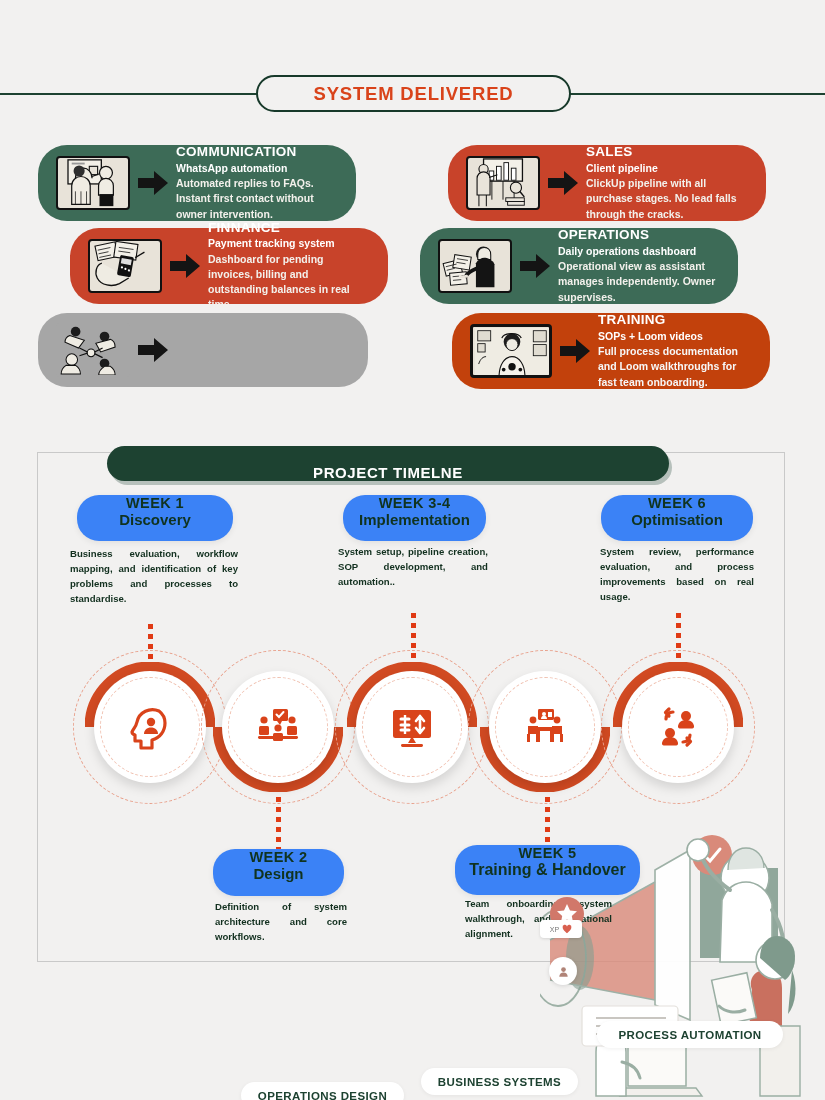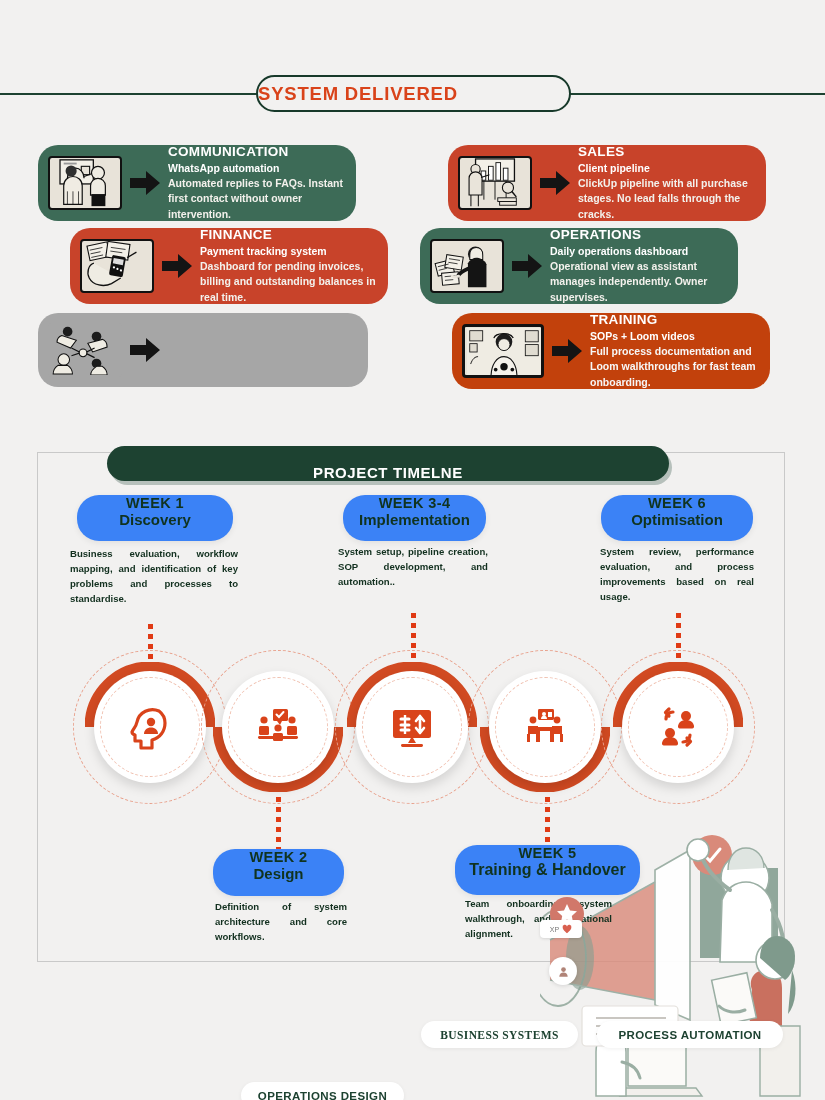--- a/index.html
+++ b/index.html
@@ -12,32 +12,32 @@
   .page { position: relative; width: 825px; height: 1100px; background: #f2f1f0; }
 
   
   .banner-rule {
     position: absolute; left: 0; top: 93px; width: 825px; height: 2px;
     background: #1d4231;
   }
   .banner {
     position: absolute; left: 256px; top: 75px; width: 315px; height: 37px;
     background: #f2f1f0; border: 2.5px solid #17392a; border-radius: 20px;
-    display: flex; align-items: center; justify-content: flex-start;
+    display: flex; align-items: center; justify-content: center;
     z-index: 3;
   }
   .banner-text {
     color: #d9431a; font-size: 18.5px; font-weight: 800; letter-spacing: .8px;
   }
 
   
   .cards { position: absolute; left: 0; top: 0; width: 825px; height: 400px; }
   .card {
-    position: absolute; border-radius: 20px; display: flex; align-items: center;
-    padding: 8px 10px; overflow: visible;
+    position: absolute; border-radius: 29px; display: flex; align-items: center;
+    padding: 8px 18px; overflow: visible;
   }
   .card::after {
     content: ""; position: absolute; left: 5px; top: 6px; right: -5px; bottom: -6px;
     border-radius: 16px; background: #1d4231; z-index: -1;
   }
   .card-green { background: #3d6b57; }
   .card-red   { background: #c8432a; }
   .card-gray  { background: #a6a6a6; }
   .card-gray::after { background: #1d4231; }
 
@@ -141,21 +141,21 @@
   #node-5 { left: 613px; top: 662px; }
 
   
   .tag {
     position: absolute; background: #fff; border-radius: 16px; height: 27px;
     display: flex; align-items: center; justify-content: center;
     font-size: 11.5px; font-weight: 800; color: #1d4231; letter-spacing: .4px;
     box-shadow: 0 1px 4px rgba(0,0,0,.06); z-index: 6;
   }
   #tag-1 { left: 241px; top: 1082px; width: 163px; }
-  #tag-2 { left: 421px; top: 1021px; width: 157px; font-family: Liberation Serif, serif; }
+  #tag-2 { left: 421px; top: 1068px; width: 157px; }
   #tag-3 { left: 597px; top: 1021px; width: 186px; }
 
   
   .deco { position: absolute; pointer-events: none; }
   #deco-people { left: 540px; top: 830px; width: 290px; height: 270px; z-index: 1; }
   #deco-badge  { left: 548px; top: 895px; width: 38px; height: 38px; z-index: 5; }
   #deco-chip   { left: 540px; top: 920px; width: 42px; height: 18px; z-index: 5; }
   .chip {
     width: 42px; height: 18px; background: #fff; border-radius: 4px;
     display: flex; align-items: center; justify-content: center; gap: 3px;

